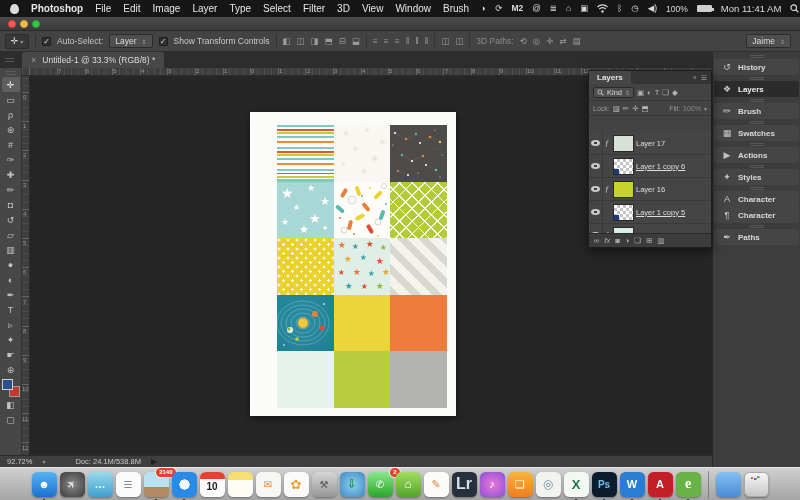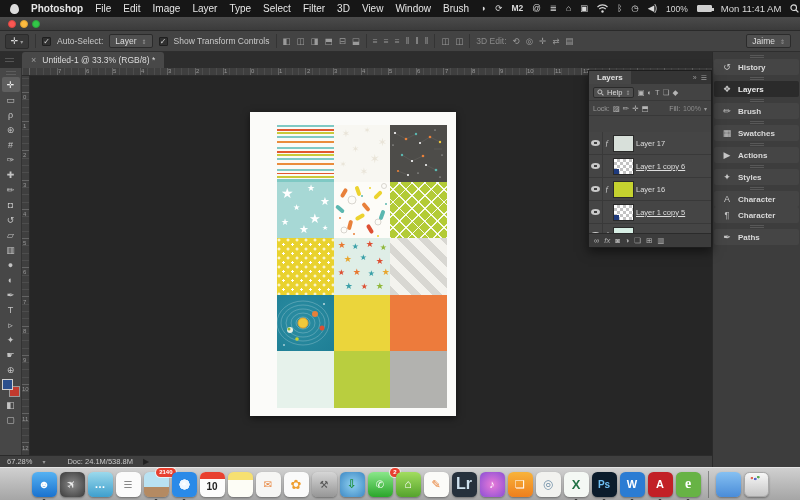--- a/index.html
+++ b/index.html
@@ -274,21 +274,21 @@
     <span class="oicon">≡</span>
     <span class="oicon">≡</span>
     <span class="oicon">≡</span>
     <span class="oicon">‖</span>
     <span class="oicon">‖</span>
     <span class="oicon">‖</span>
     <span class="vsep"></span>
     <span class="oicon">◫</span>
     <span class="oicon">◫</span>
     <span class="vsep"></span>
-    <span class="dim">3D Edit:</span>
+    <span class="dim">3D Paths:</span>
     <span class="oicon">⟲</span>
     <span class="oicon">◎</span>
     <span class="oicon">✛</span>
     <span class="oicon">⇄</span>
     <span class="oicon">▤</span>
     <span class="dd ws">
       <span>Jaime</span>
       <span class="caret">⇕</span>
     </span>
   </div>
@@ -513,21 +513,21 @@
         <span>»</span>
         <span>☰</span>
       </span>
     </div>
     <div class="lprow lpfilter">
       <span class="mini-dd">
         <svg width="7" height="7" viewBox="0 0 9 9">
           <circle cx="3.7" cy="3.7" r="2.6" fill="none" stroke="#c9c9c9" stroke-width="1.2"></circle>
           <line x1="5.8" y1="5.8" x2="8.2" y2="8.2" stroke="#c9c9c9" stroke-width="1.3"></line>
         </svg>
-        <span>Help</span>
+        <span>Kind</span>
         <span class="caret">⇕</span>
       </span>
       <span class="ficon">▣</span>
       <span class="ficon">◐</span>
       <span class="ficon">T</span>
       <span class="ficon">❏</span>
       <span class="ficon">◆</span>
     </div>
     <div class="lprow lplock">
       <span class="lbl">Lock:</span>
@@ -637,23 +637,23 @@
       <span>Character</span>
     </div>
     <div class="dgrip"></div>
     <div class="pbtn">
       <span class="picon">✒</span>
       <span>Paths</span>
     </div>
   </div>
 
   <div class="statusbar">
-    <span>67.28%</span>
+    <span>92.72%</span>
     <span class="caret">▾</span>
-    <span style="margin-left:12px">Doc: 24.1M/538.8M</span>
+    <span style="margin-left:20px">Doc: 24.1M/538.8M</span>
     <span class="sarrow">▶</span>
   </div>
 
   <div class="macdock">
     <div class="dapp dk-finder">
       <span>☻</span>
       <span class="rdot"></span>
     </div>
     <div class="dapp dk-launchpad">
       <span style="transform:rotate(-45deg);display:inline-block">✈</span>

